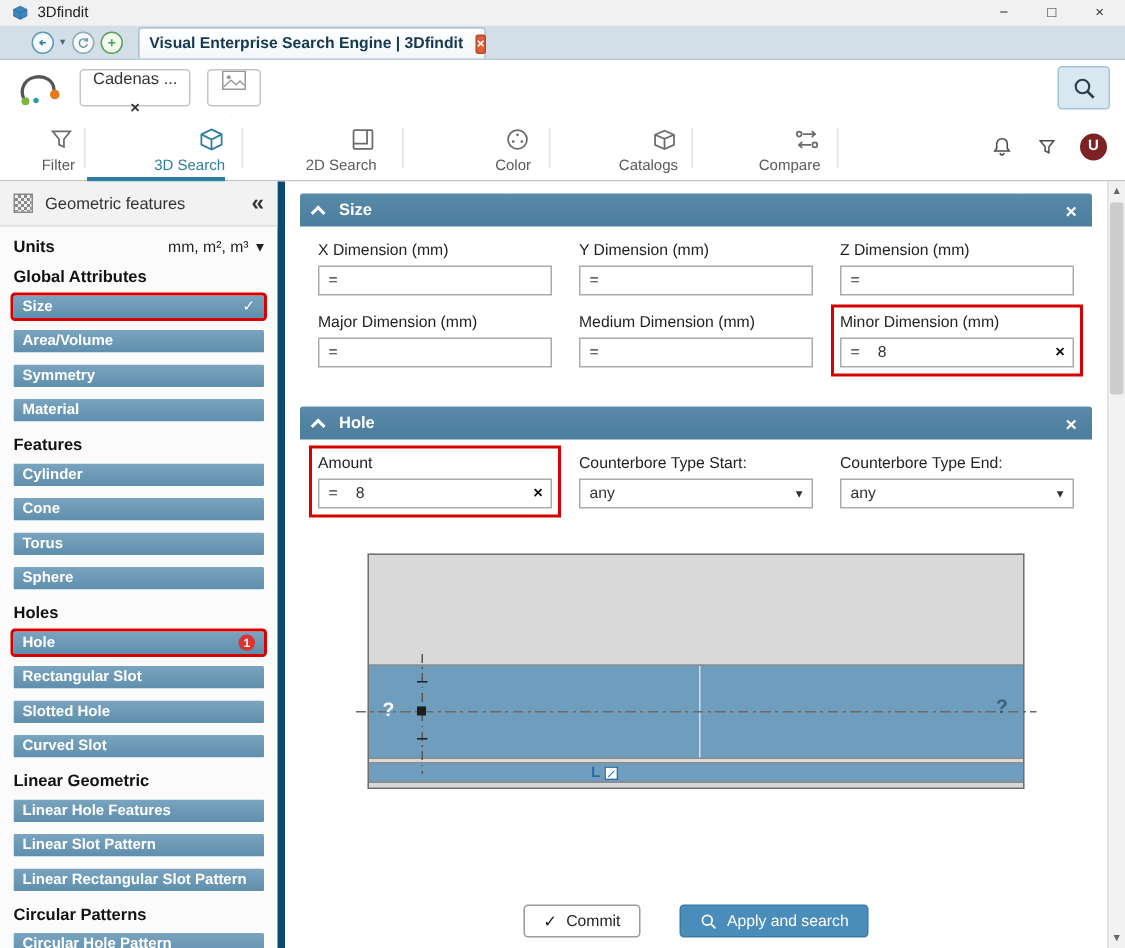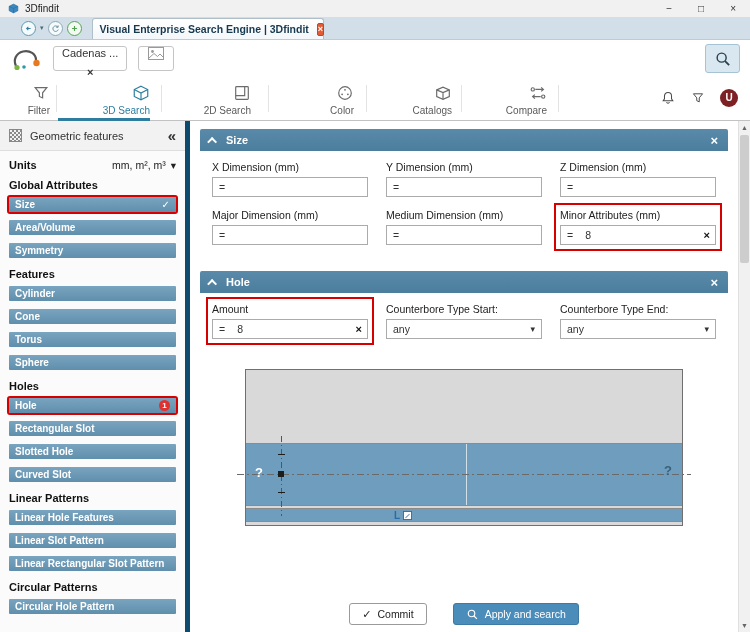--- a/index.html
+++ b/index.html
@@ -298,20 +298,23 @@
   <div class="sbtn hl">
     <span>Size</span>
     <span class="chk">✓</span>
   </div>
   <div class="sbtn">
     <span>Area/Volume</span>
   </div>
   <div class="sbtn">
     <span>Symmetry</span>
   </div>
+  <div class="sbtn">
+    <span>Material</span>
+  </div>
 
   <div class="sheading">Features</div>
   <div class="sbtn">
     <span>Cylinder</span>
   </div>
   <div class="sbtn">
     <span>Cone</span>
   </div>
   <div class="sbtn">
     <span>Torus</span>
@@ -328,21 +331,21 @@
   <div class="sbtn">
     <span>Rectangular Slot</span>
   </div>
   <div class="sbtn">
     <span>Slotted Hole</span>
   </div>
   <div class="sbtn">
     <span>Curved Slot</span>
   </div>
 
-  <div class="sheading">Linear Patterns</div>
+  <div class="sheading">Linear Geometric</div>
   <div class="sbtn">
     <span>Linear Hole Features</span>
   </div>
   <div class="sbtn">
     <span>Linear Slot Pattern</span>
   </div>
   <div class="sbtn">
     <span>Linear Rectangular Slot Pattern</span>
   </div>
 
@@ -390,21 +393,21 @@
         </div>
       </div>
       <div class="cell">
         <div class="flabel">Medium Dimension (mm)</div>
         <div class="finput">
           <span class="op">=</span>
           <span></span>
         </div>
       </div>
       <div class="cell hl">
-        <div class="flabel">Minor Attributes (mm)</div>
+        <div class="flabel">Minor Dimension (mm)</div>
         <div class="finput">
           <span class="op">=</span>
           <span>8</span>
           <span class="clear">×</span>
         </div>
       </div>
     </div>
   </div>
 
   <div class="panel">

